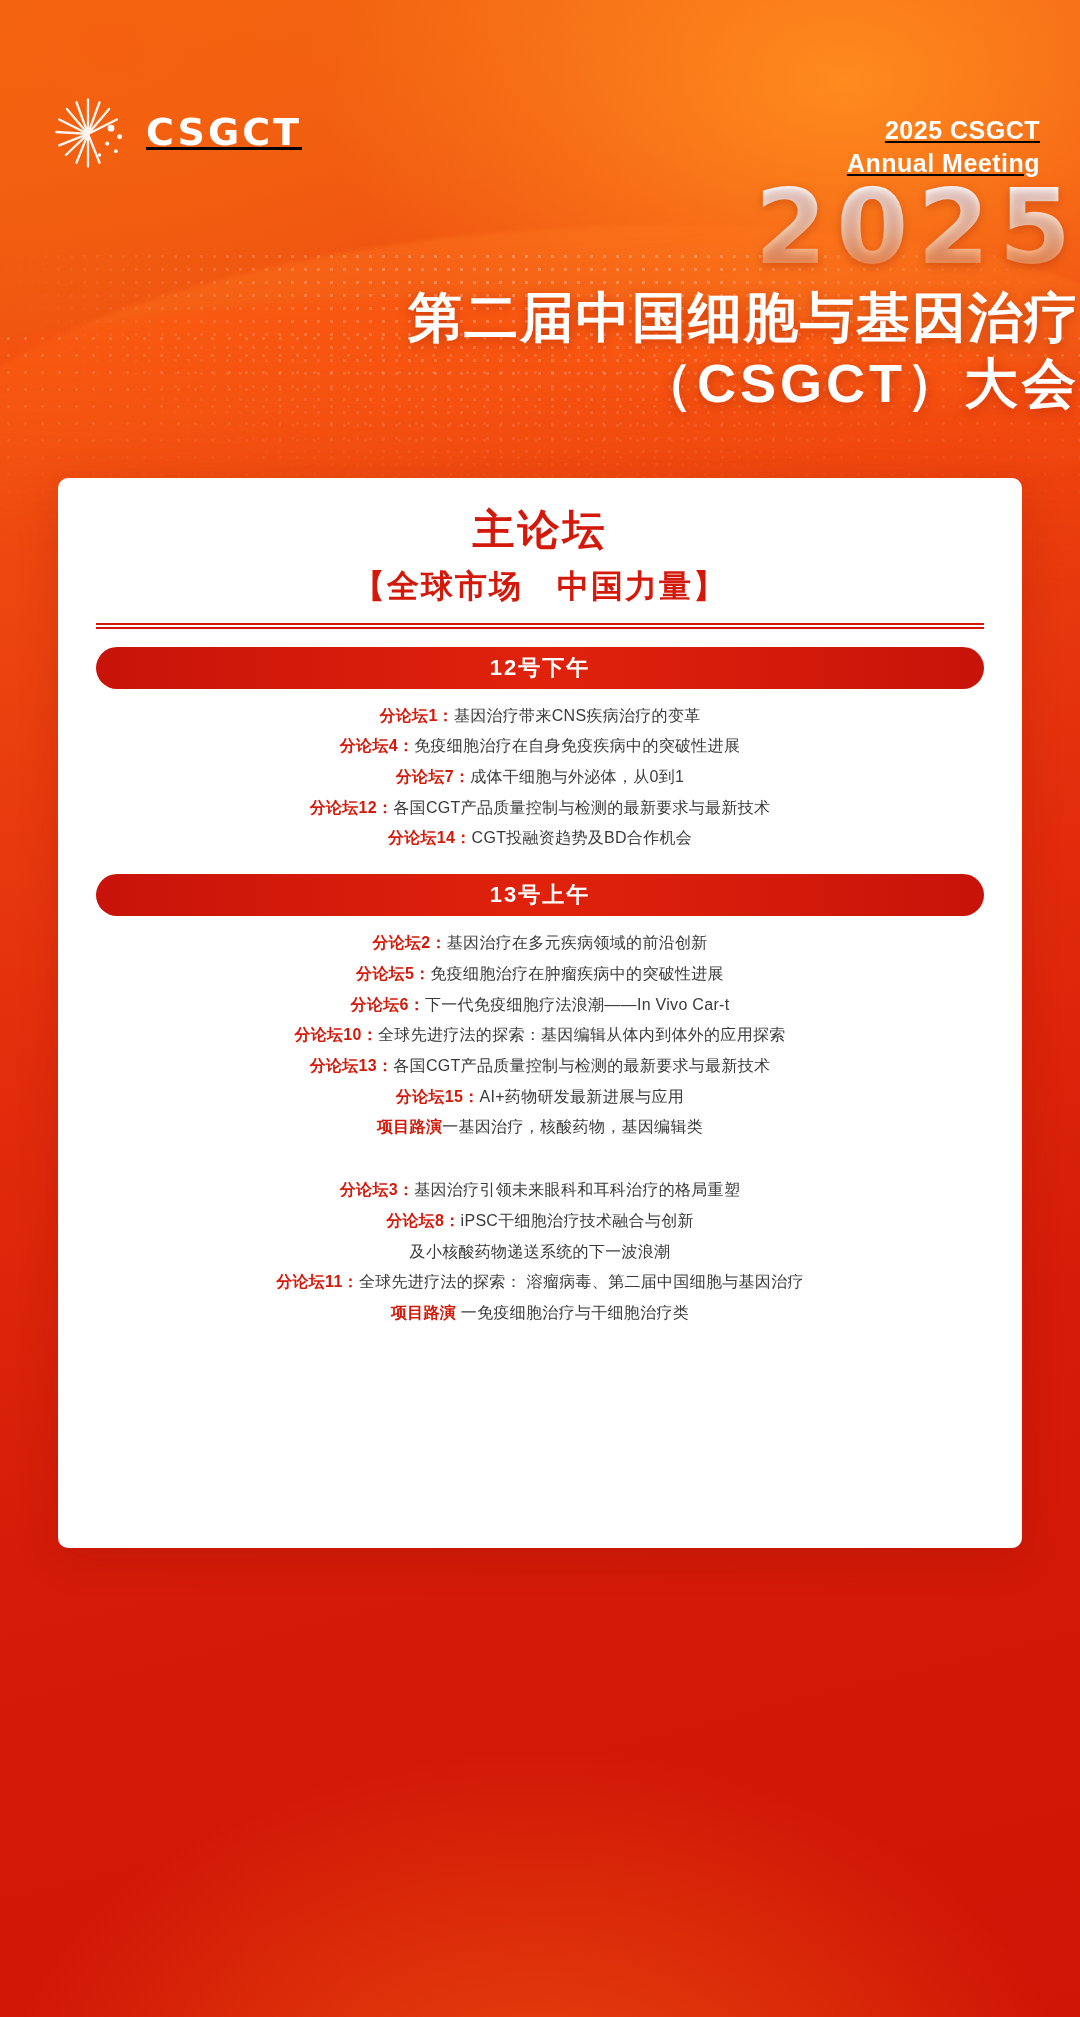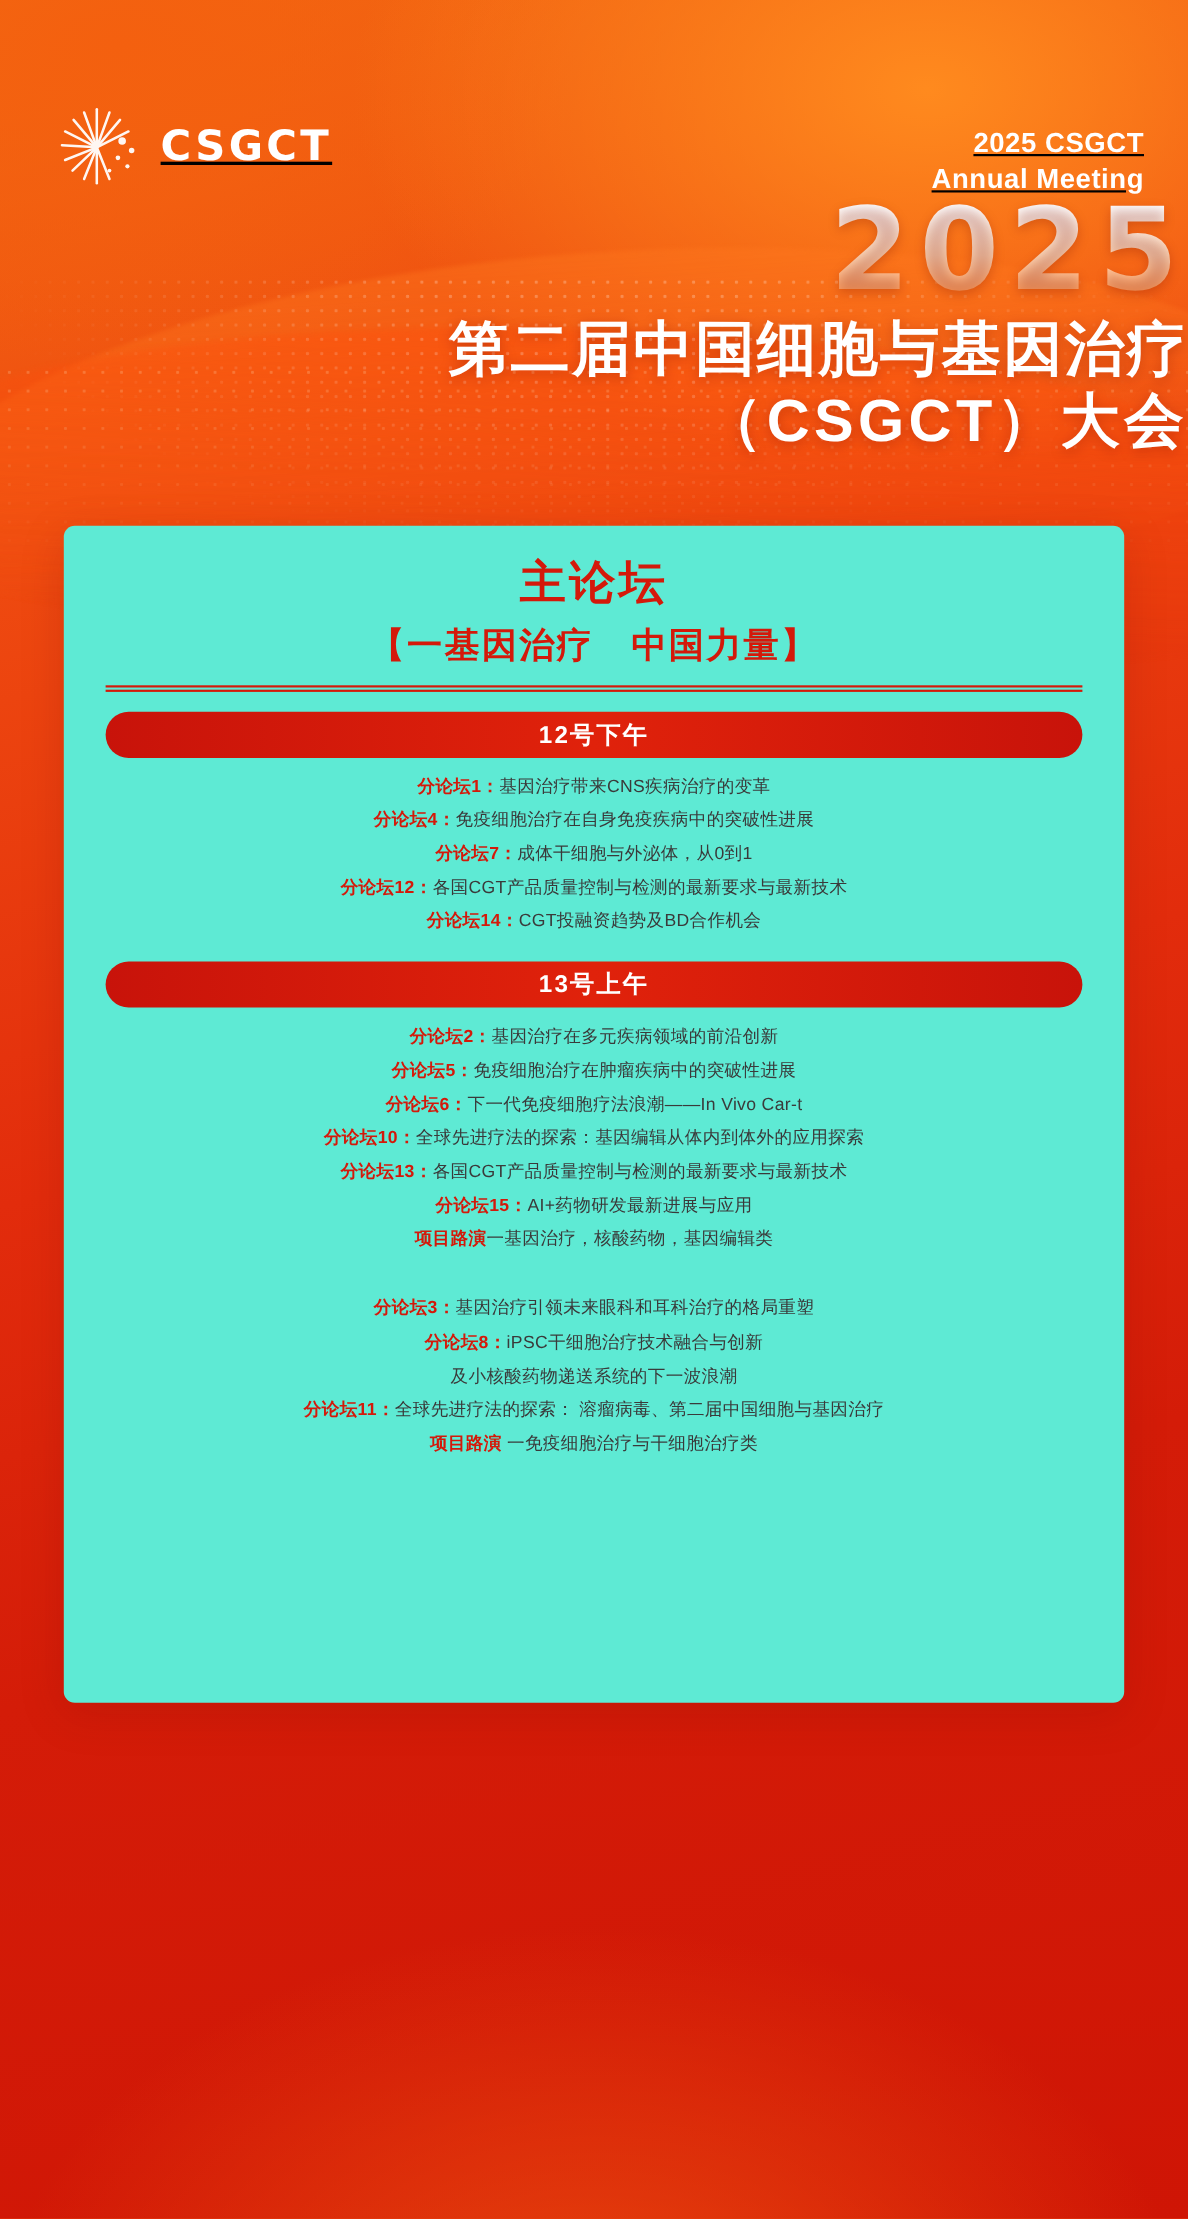--- a/index.html
+++ b/index.html
@@ -133,21 +133,21 @@
   }
   .hero-title .line2 { letter-spacing: 4px; }
 
   
   .card {
     position: absolute;
     left: 58px;
     top: 478px;
     width: 964px;
     height: 1070px;
-    background: #5eead4;
+    background: #ffffff;
     border-radius: 10px;
     box-shadow: 0 10px 40px rgba(120,10,0,0.18);
     padding: 26px 32px 30px;
   }
   .card-title {
     text-align: center;
     color: #d4190a;
     font-size: 42px;
     font-weight: 800;
     letter-spacing: 3px;
@@ -249,21 +249,21 @@
 <div class="hero">
   <div class="hero-year">2025</div>
   <div class="hero-title">
     <div>第二届中国细胞与基因治疗</div>
     <div class="line2">（CSGCT）大会</div>
   </div>
 </div>
 
 <div class="card">
   <div class="card-title">主论坛</div>
-  <div class="card-sub">【一基因治疗　中国力量】</div>
+  <div class="card-sub">【全球市场　中国力量】</div>
   <div class="divider"></div>
 
   <div id="sessions">
       <div class="session">
         <div class="session-header">12号下午</div>
         <div class="items">
           <div class="item"><span class="tag">分论坛1：</span><span>基因治疗带来CNS疾病治疗的变革</span></div>
           <div class="item"><span class="tag">分论坛4：</span><span>免疫细胞治疗在自身免疫疾病中的突破性进展</span></div>
           <div class="item"><span class="tag">分论坛7：</span><span>成体干细胞与外泌体，从0到1</span></div>
           <div class="item"><span class="tag">分论坛12：</span><span>各国CGT产品质量控制与检测的最新要求与最新技术</span></div>

